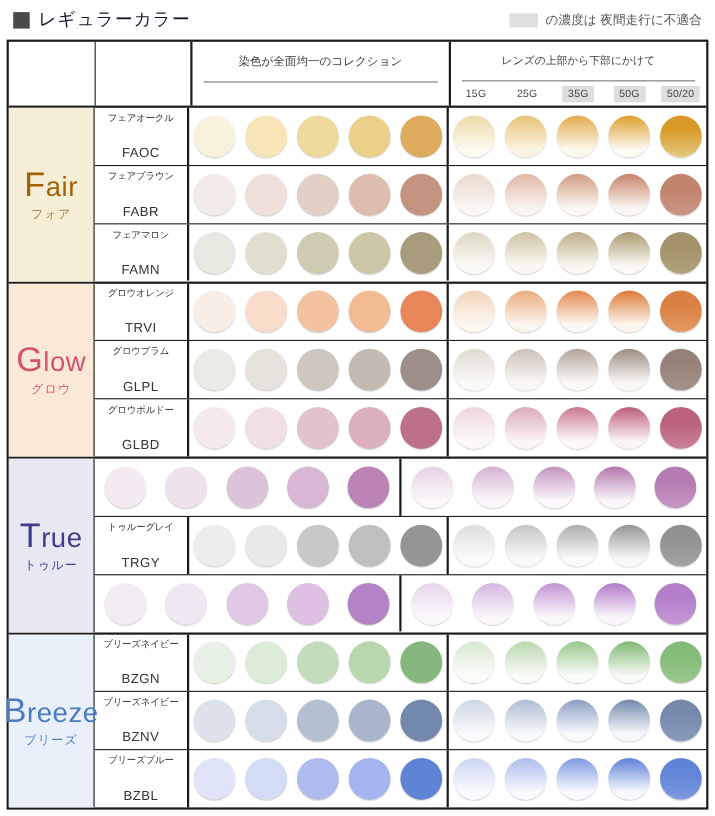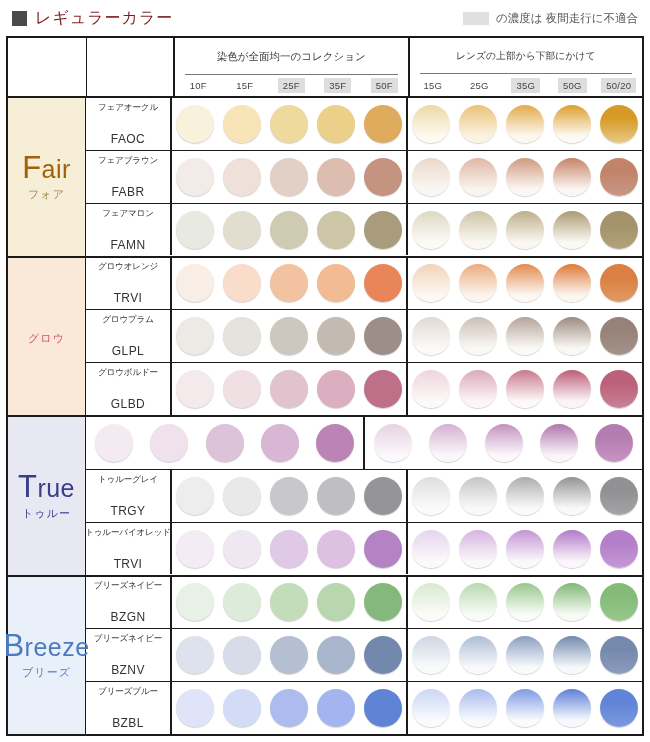--- a/index.html
+++ b/index.html
@@ -30,21 +30,21 @@
     gap: 8px;
   }
   .title-square {
     width: 15px;
     height: 15px;
     background: #4a4a4a;
     display: block;
   }
   .title-text {
     font-size: 16px;
-    color: #7f1d1d;
+    color: #0f172a;
     letter-spacing: 1px;
   }
   .note-wrap {
     display: flex;
     align-items: center;
     gap: 7px;
     font-size: 11.5px;
     color: #555555;
     padding-right: 4px;
   }
@@ -236,37 +236,20 @@
 
 <div class="chart">
 
   <div class="header">
     <div class="hdr-corner"></div>
     <div class="hdr-corner2"></div>
 
     <div class="hdr-group solid-group">
       <div class="hdr-group-title">染色が全面均一のコレクション</div>
       <div class="hdr-rule"></div>
-      <div class="hdr-cols" id="solid-col-headers">
-          <div class="hdr-col">
-            <span>10F</span>
-          </div>
-          <div class="hdr-col">
-            <span>15F</span>
-          </div>
-          <div class="hdr-col">
-            <span class="shaded">25F</span>
-          </div>
-          <div class="hdr-col">
-            <span class="shaded">35F</span>
-          </div>
-          <div class="hdr-col">
-            <span class="shaded">50F</span>
-          </div>
-        </div>
     </div>
 
     <div class="hdr-group">
       <div class="hdr-group-title two-line">
         <span>
           <span>レンズの上部から下部にかけて</span><br>
         </span>
       </div>
       <div class="hdr-rule"></div>
       <div class="hdr-cols" id="gradient-col-headers">
@@ -413,20 +396,21 @@
               </div>
               <div class="cell">
                 <div class="dot" style="background: linear-gradient(rgb(163, 146, 106) 0%, rgb(163, 146, 106) 34%, rgb(178, 163, 125) 100%);"></div>
               </div>
             </div>
           </div>
         </div>
       </div>
       <div class="group-block">
         <div class="group-label" style="background: rgb(251, 233, 216);">
+          <div class="group-en" style="color: rgb(212, 82, 110);"><span class="cap">G</span><span>low</span></div>
           <div class="group-jp" style="color: rgb(212, 82, 110);">グロウ</div>
         </div>
         <div class="group-rows">
           <div class="row">
             <div class="row-name">
               <div class="jp">グロウオレンジ</div>
               <div class="code">TRVI</div>
             </div>
             <div class="swatch-group solid">
               <div class="cell">
@@ -621,24 +605,20 @@
               </div>
               <div class="cell">
                 <div class="dot" style="background: linear-gradient(rgb(148, 148, 150) 0%, rgb(249, 249, 249) 82%, rgb(249, 249, 249) 100%);"></div>
               </div>
               <div class="cell">
                 <div class="dot" style="background: linear-gradient(rgb(145, 145, 147) 0%, rgb(145, 145, 147) 34%, rgb(164, 164, 166) 100%);"></div>
               </div>
             </div>
           </div>
           <div class="row">
-            <div class="row-name">
-              <div class="jp">トゥルーバイオレッド</div>
-              <div class="code">TRVI</div>
-            </div>
             <div class="swatch-group solid">
               <div class="cell">
                 <div class="dot" style="background: rgb(244, 236, 244);"></div>
               </div>
               <div class="cell">
                 <div class="dot" style="background: rgb(239, 231, 242);"></div>
               </div>
               <div class="cell">
                 <div class="dot" style="background: rgb(224, 201, 230);"></div>
               </div>

